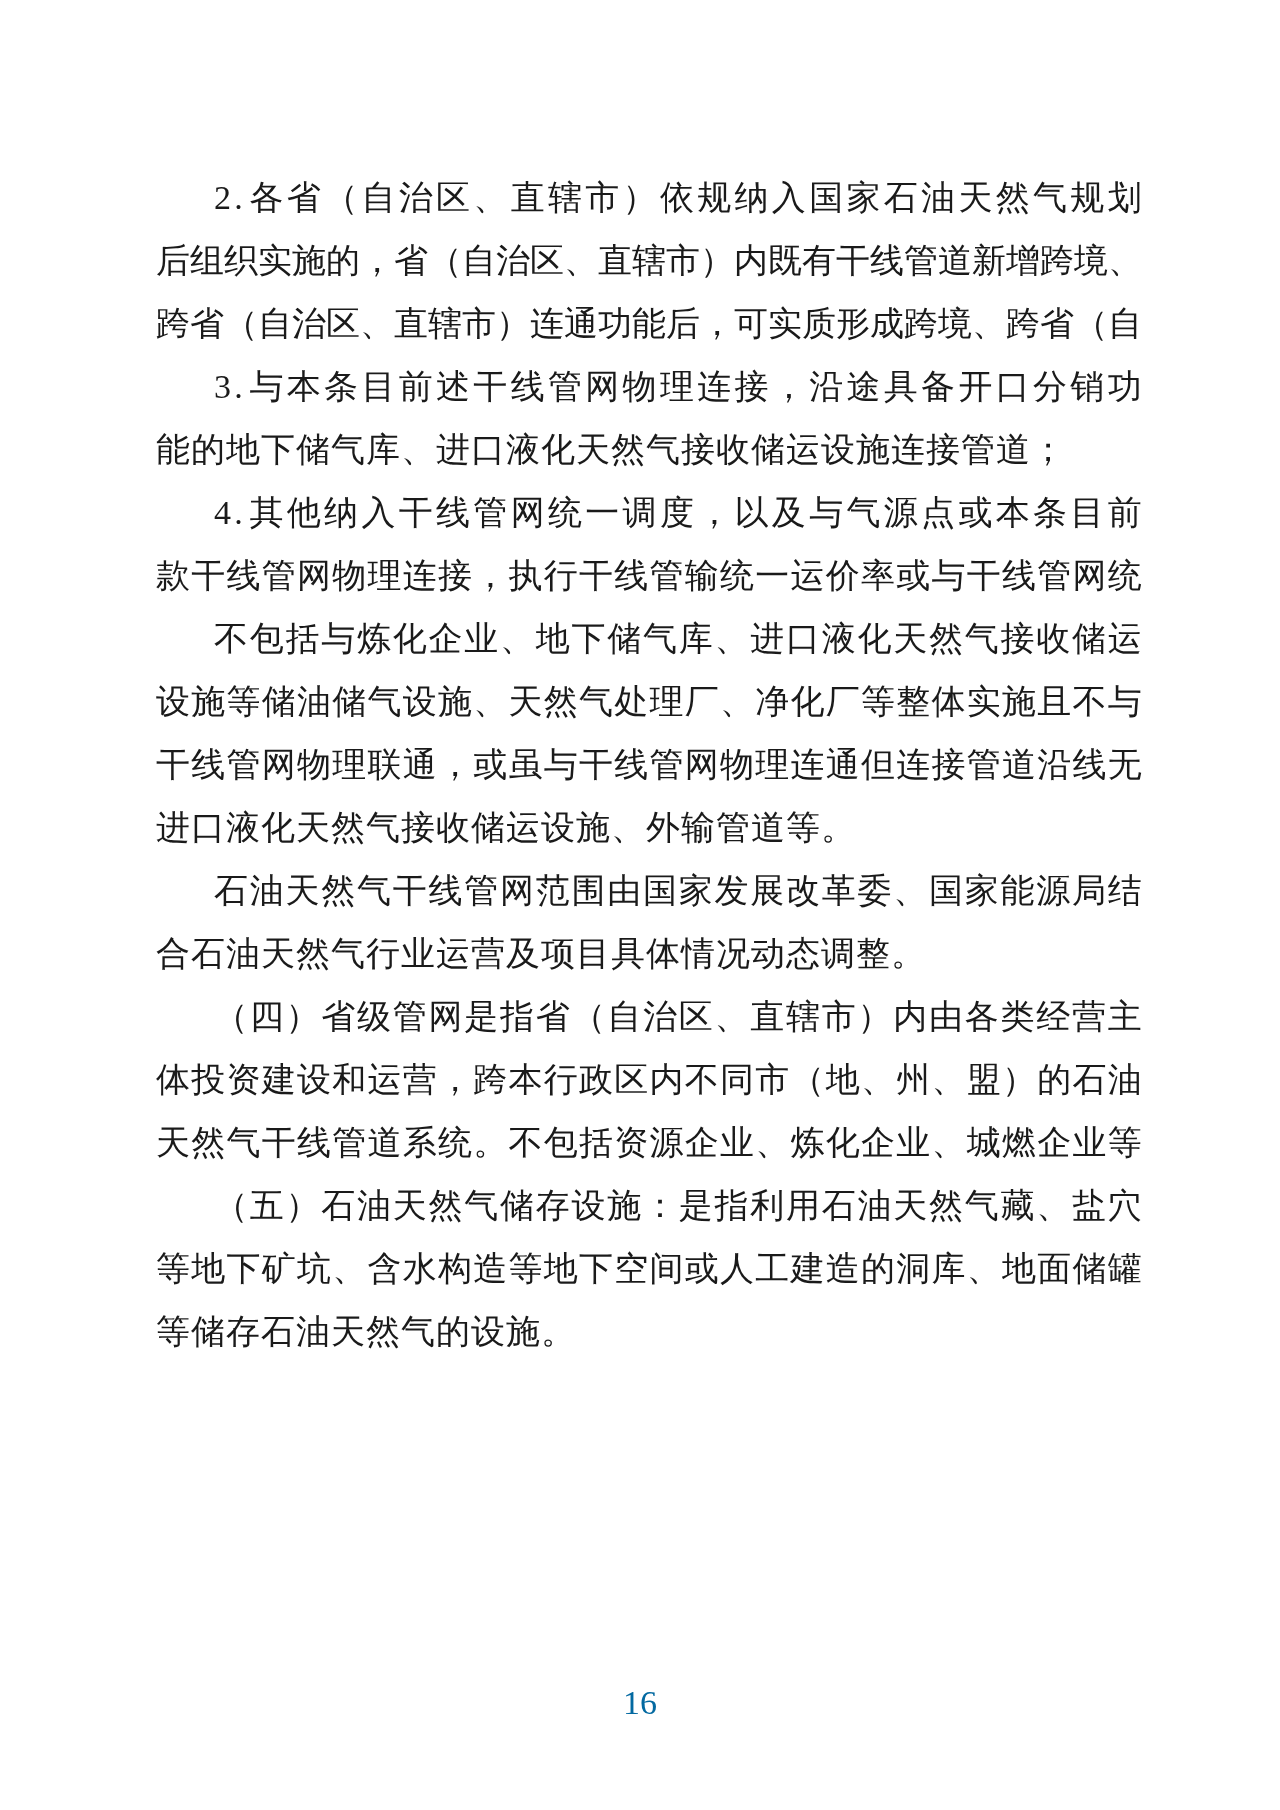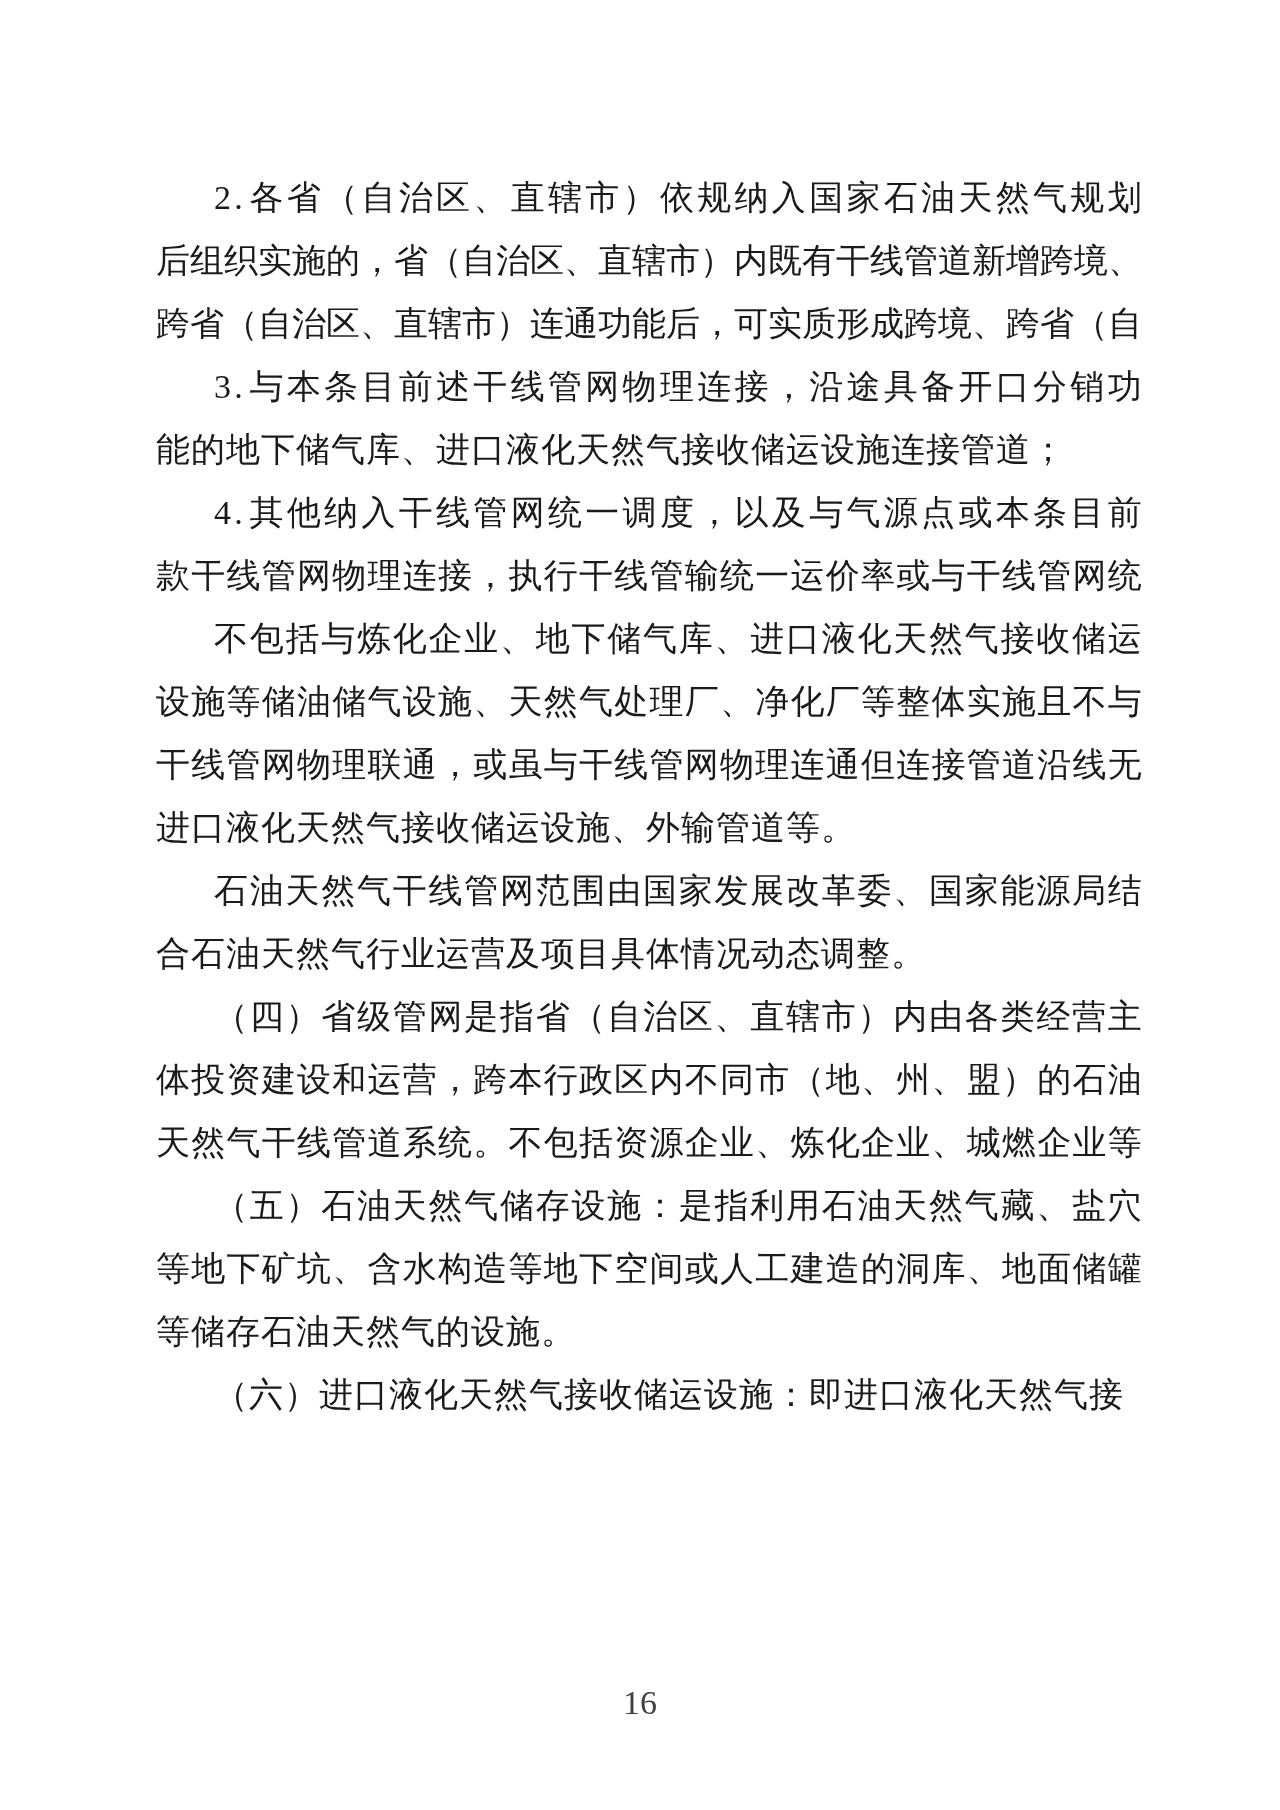--- a/index.html
+++ b/index.html
@@ -44,21 +44,21 @@
   }
   .page-number {
     position: absolute;
     left: 0;
     top: 1671px;
     width: 1280px;
     height: 63px;
     line-height: 63px;
     text-align: center;
     font-size: 34px;
-    color: #404040;
+    color: #0369a1;
   }
 </style>
 </head>
 <body>
 
 <div class="page">
   <div class="text-block">
       <div class="line fill indent">
         <span>2</span>
         <span>.</span>
@@ -497,16 +497,15 @@
         <span>的</span>
         <span>洞</span>
         <span>库</span>
         <span>、</span>
         <span>地</span>
         <span>面</span>
         <span>储</span>
         <span>罐</span>
       </div>
       <div class="line">等储存石油天然气的设施。</div>
-      <div class="line indent">（六）进口液化天然气接收储运设施：即进口液化天然气接</div>
     </div>
   <div class="page-number">16</div>
 </div>
 
 </body></html>

